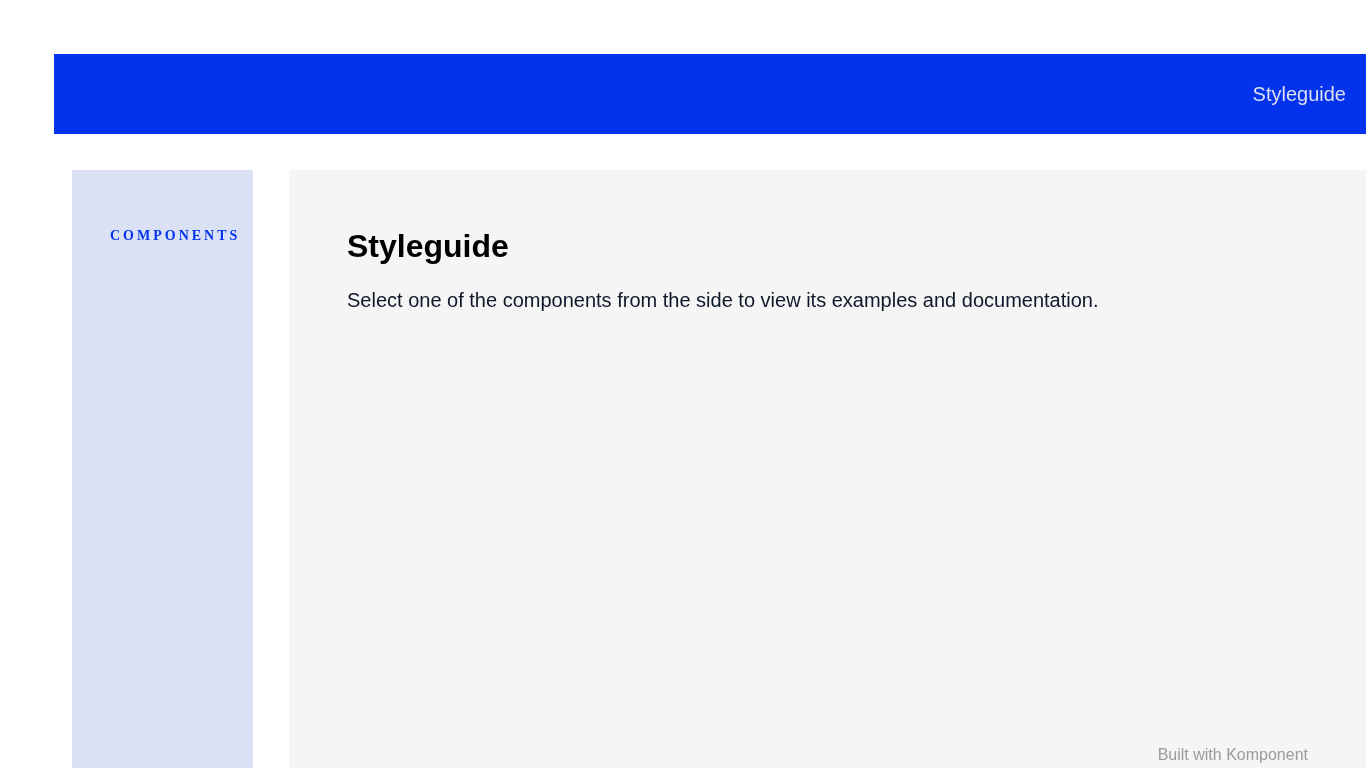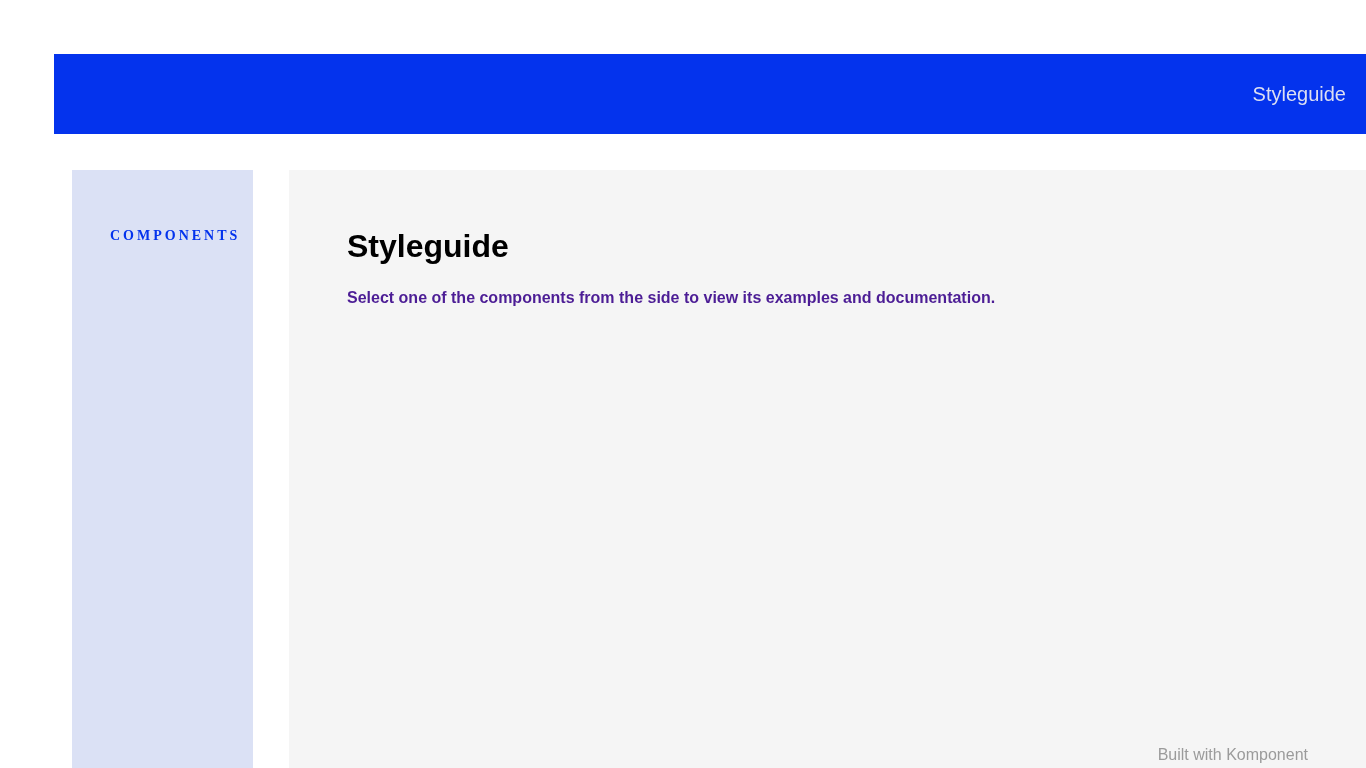--- a/index.html
+++ b/index.html
@@ -48,23 +48,22 @@
       position: relative;
       padding: 40px;
     }
     .main-title {
       font-size: 32px;
       font-weight: 700;
       color: #000;
       margin-bottom: 24px;
     }
     .main-desc {
-      font-size: 16px;
-      color: #4c1d95;
-      font-weight: bold;
+      font-size: 20px;
+      color: #0f172a;
     }
     .footer-note {
       position: absolute;
       bottom: 40px;
       right: 40px;
       color: #9b9b9b;
       font-size: 16px;
     }
   </style>
 </head>

